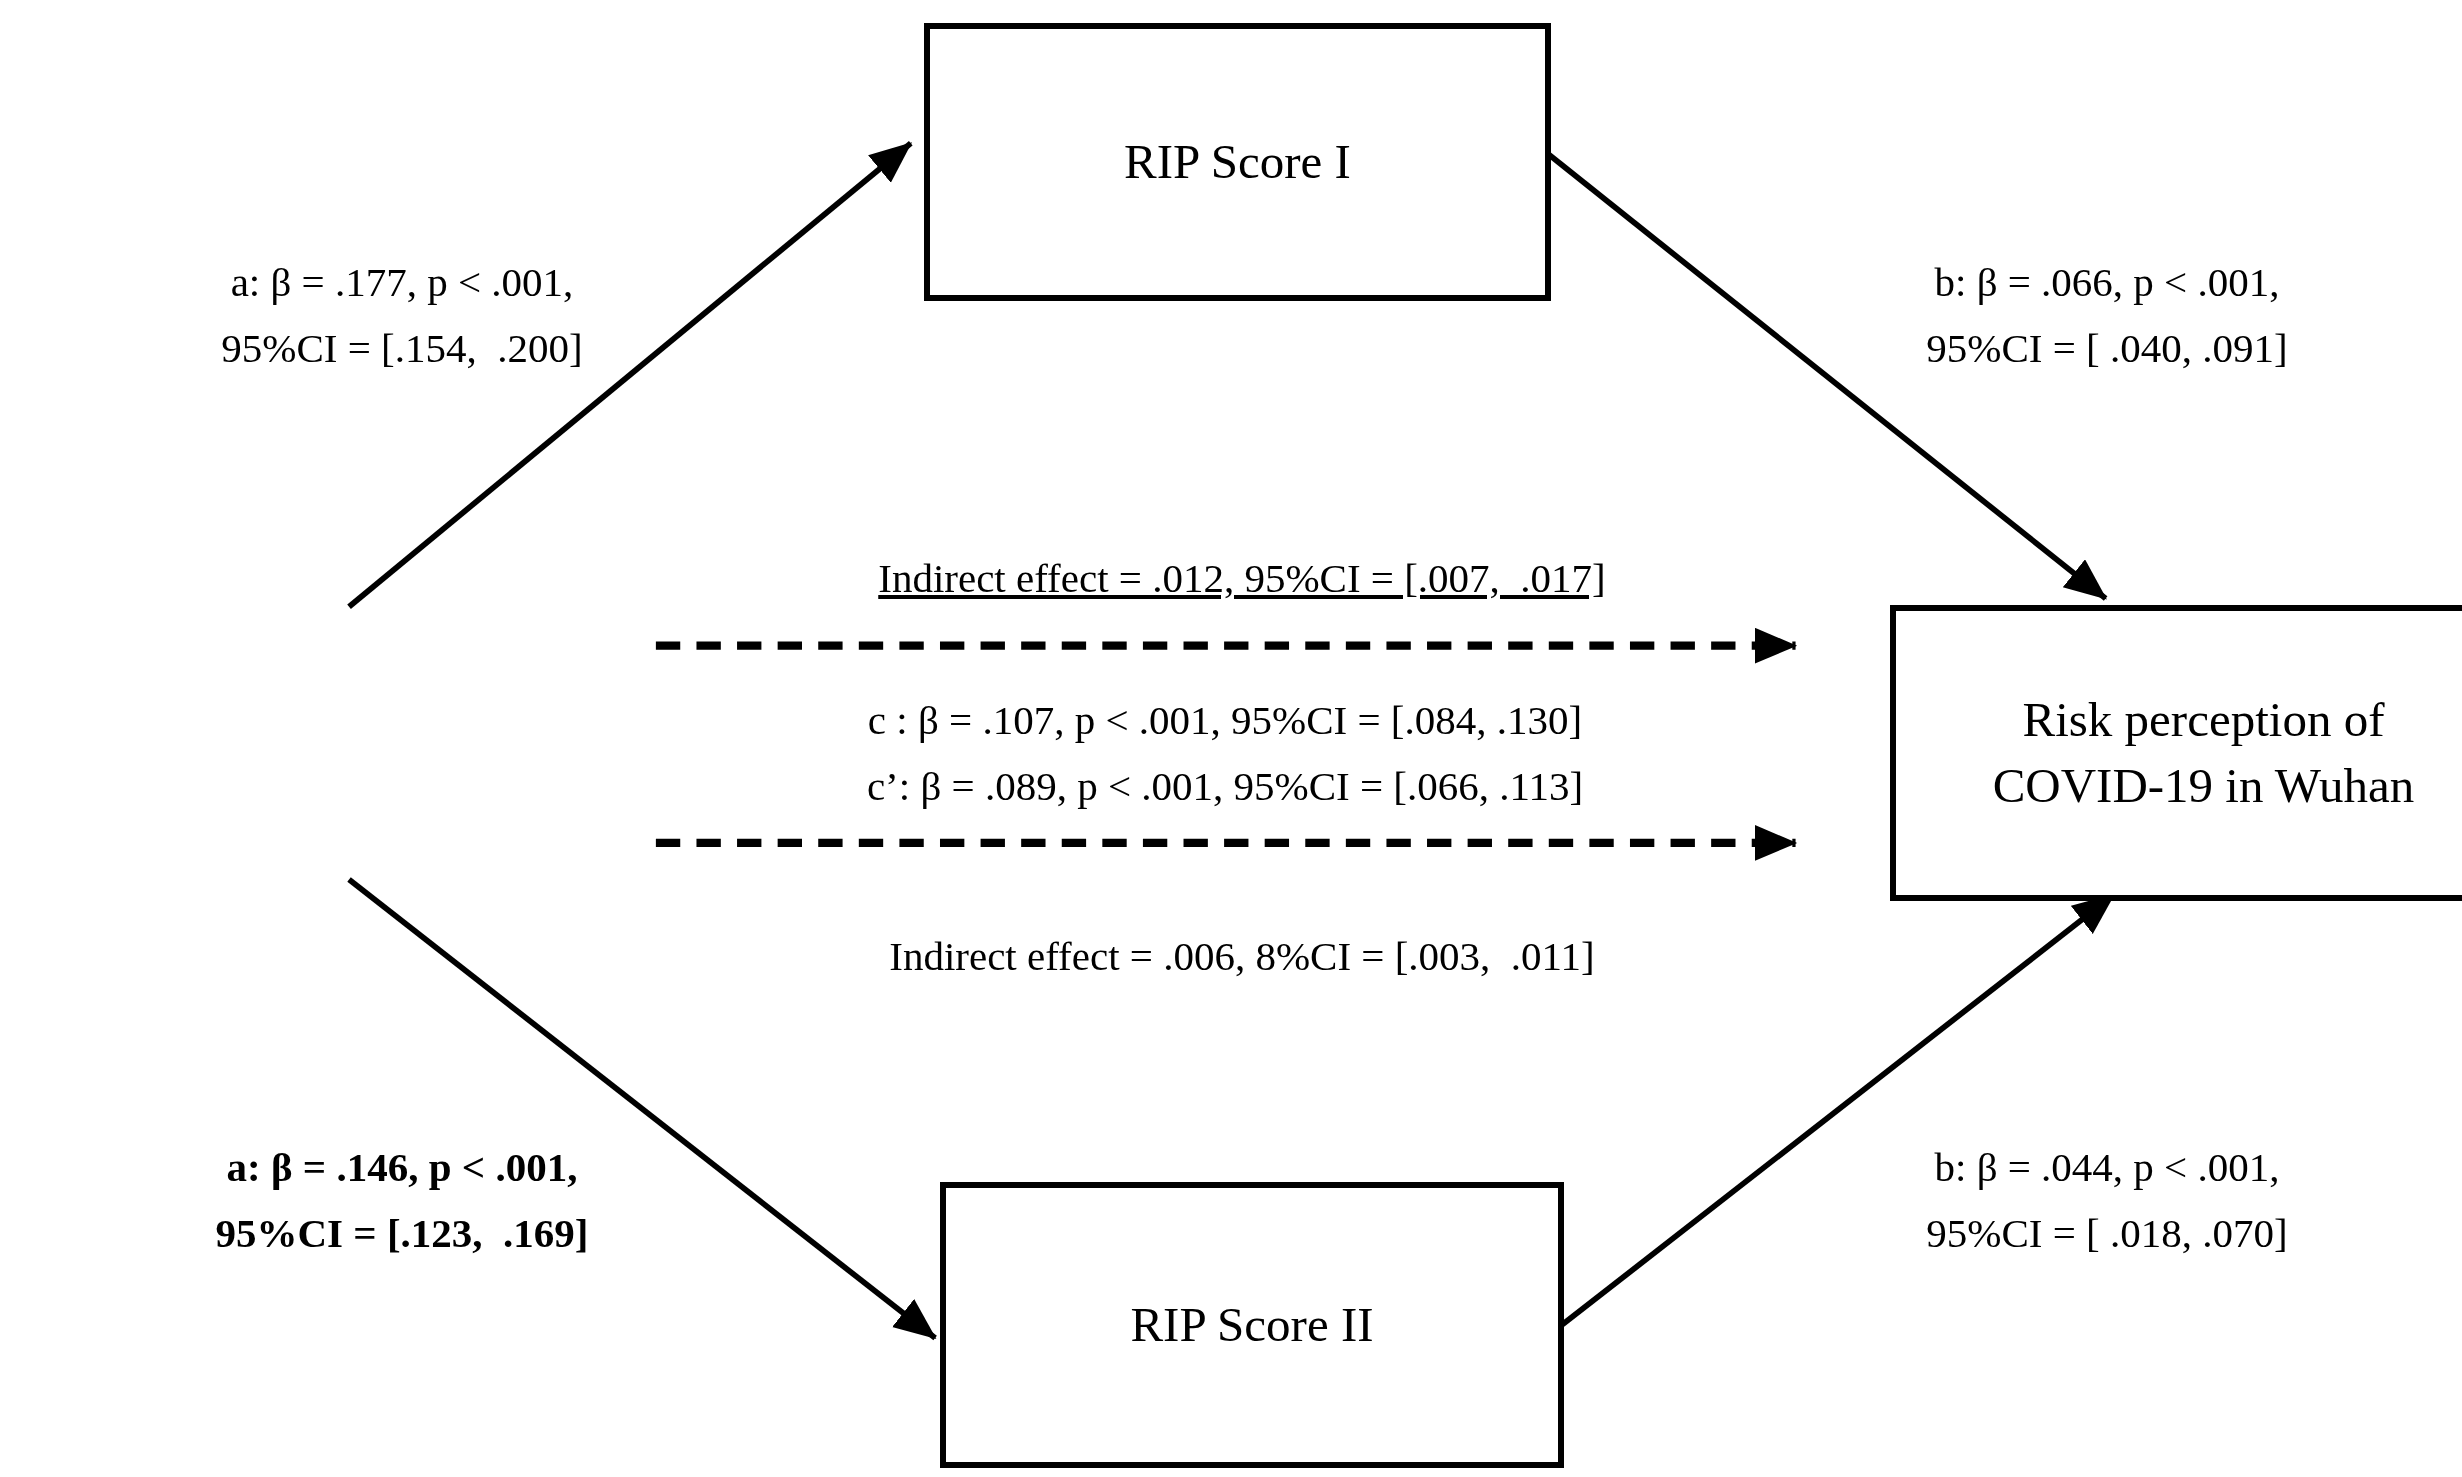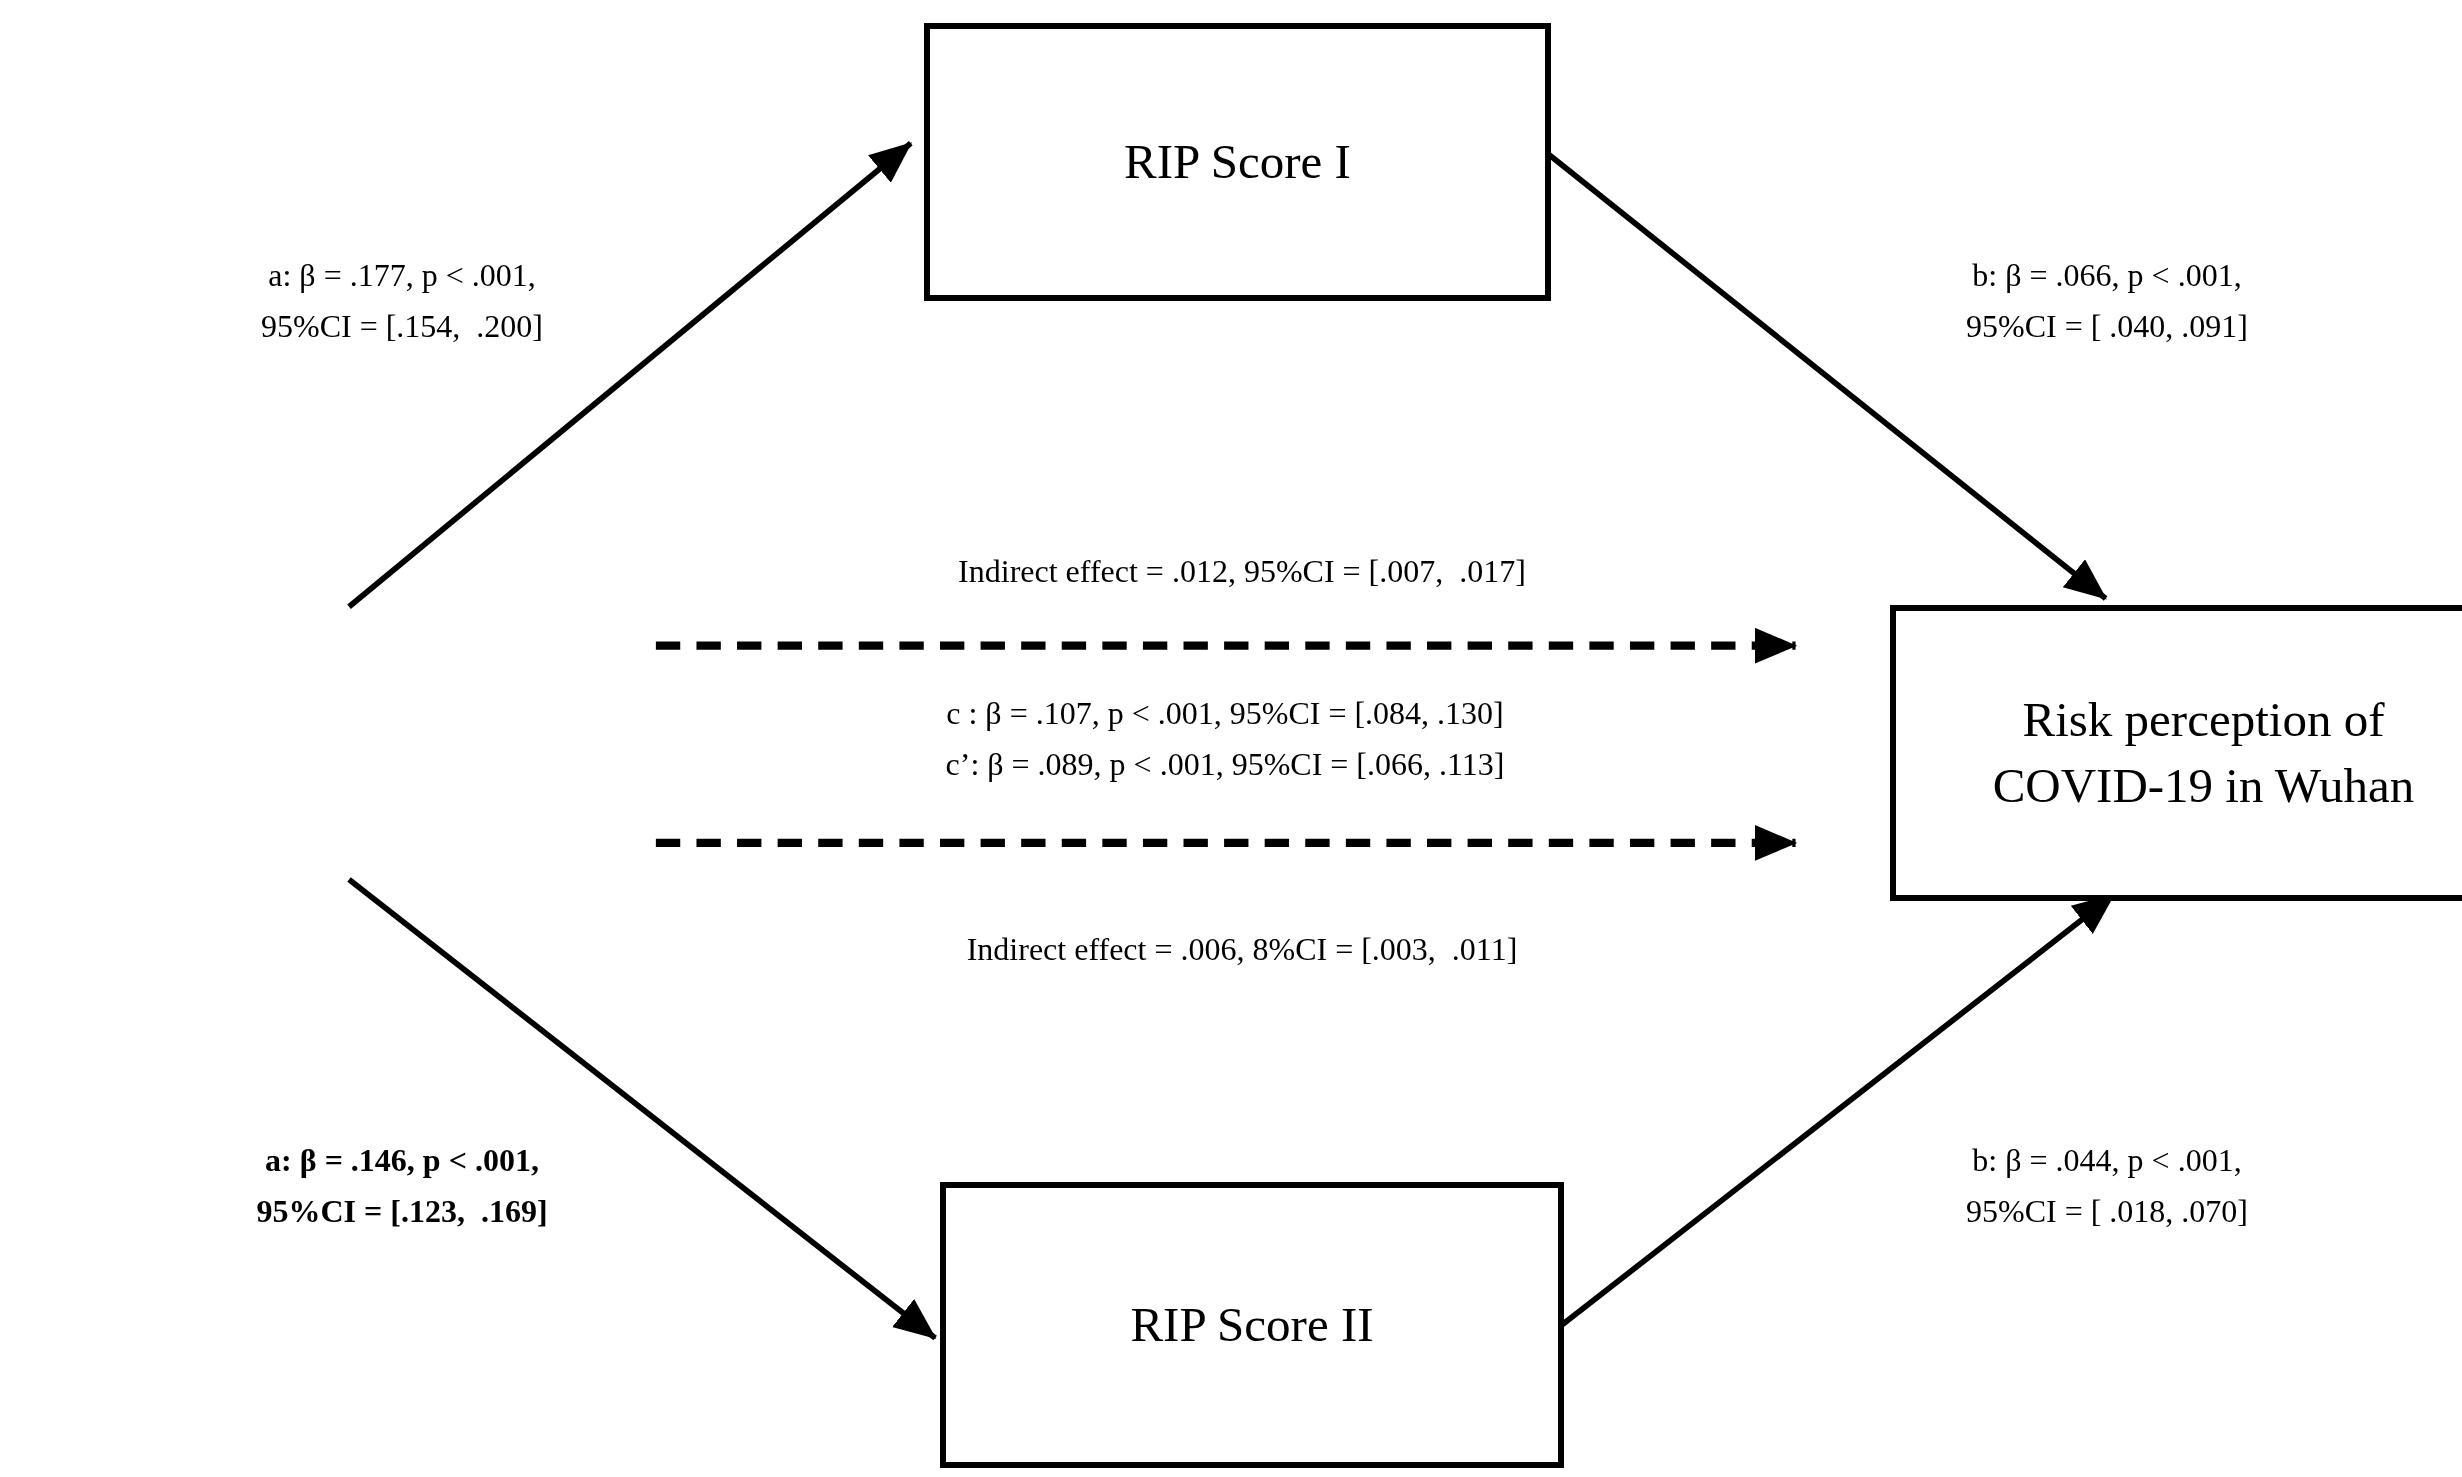--- a/index.html
+++ b/index.html
@@ -44,21 +44,21 @@
     text-align: center;
     font-size: 49px;
     line-height: 1.35;
   }
   .node-label {
     white-space: pre-line;
   }
   .plabel {
     position: absolute;
     text-align: center;
-    font-size: 32px;
+    font-size: 41px;
     line-height: 1.6;
     white-space: pre-wrap;
   }
 </style>
 </head>
 <body>
 
 <div class="canvas">
 
   <svg class="arrows" viewBox="0 0 3033 1820" xmlns="http://www.w3.org/2000/svg">
@@ -88,21 +88,21 @@
     <span class="node-label">Risk perception of
 COVID-19 in Wuhan</span>
   </div>
 
   <div class="plabel" style="left:138px; top:250px; width:528px;">a: β = .177, p &lt; .001,
 95%CI = [.154,  .200]</div>
 
   <div class="plabel" style="left:1839px; top:250px; width:536px;">b: β = .066, p &lt; .001,
 95%CI = [ .040, .091]</div>
 
-  <div class="plabel" style="left:755px; top:546px; width:974px;">Indirect effect = .012, 95%CI = [.007,  .017]</div>
+  <div class="plabel" style="left:755px; top:546px; width:974px;text-decoration:underline;">Indirect effect = .012, 95%CI = [.007,  .017]</div>
 
   <div class="plabel" style="left:738px; top:688px; width:974px;">c : β = .107, p &lt; .001, 95%CI = [.084, .130]
 c’: β = .089, p &lt; .001, 95%CI = [.066, .113]</div>
 
   <div class="plabel" style="left:755px; top:924px; width:974px;">Indirect effect = .006, 8%CI = [.003,  .011]</div>
 
   <div class="plabel" style="left:138px; top:1135px; width:528px;font-weight:bold;">a: β = .146, p &lt; .001,
 95%CI = [.123,  .169]</div>
 
   <div class="plabel" style="left:1839px; top:1135px; width:536px;text-align:center;">b: β = .044, p &lt; .001,

